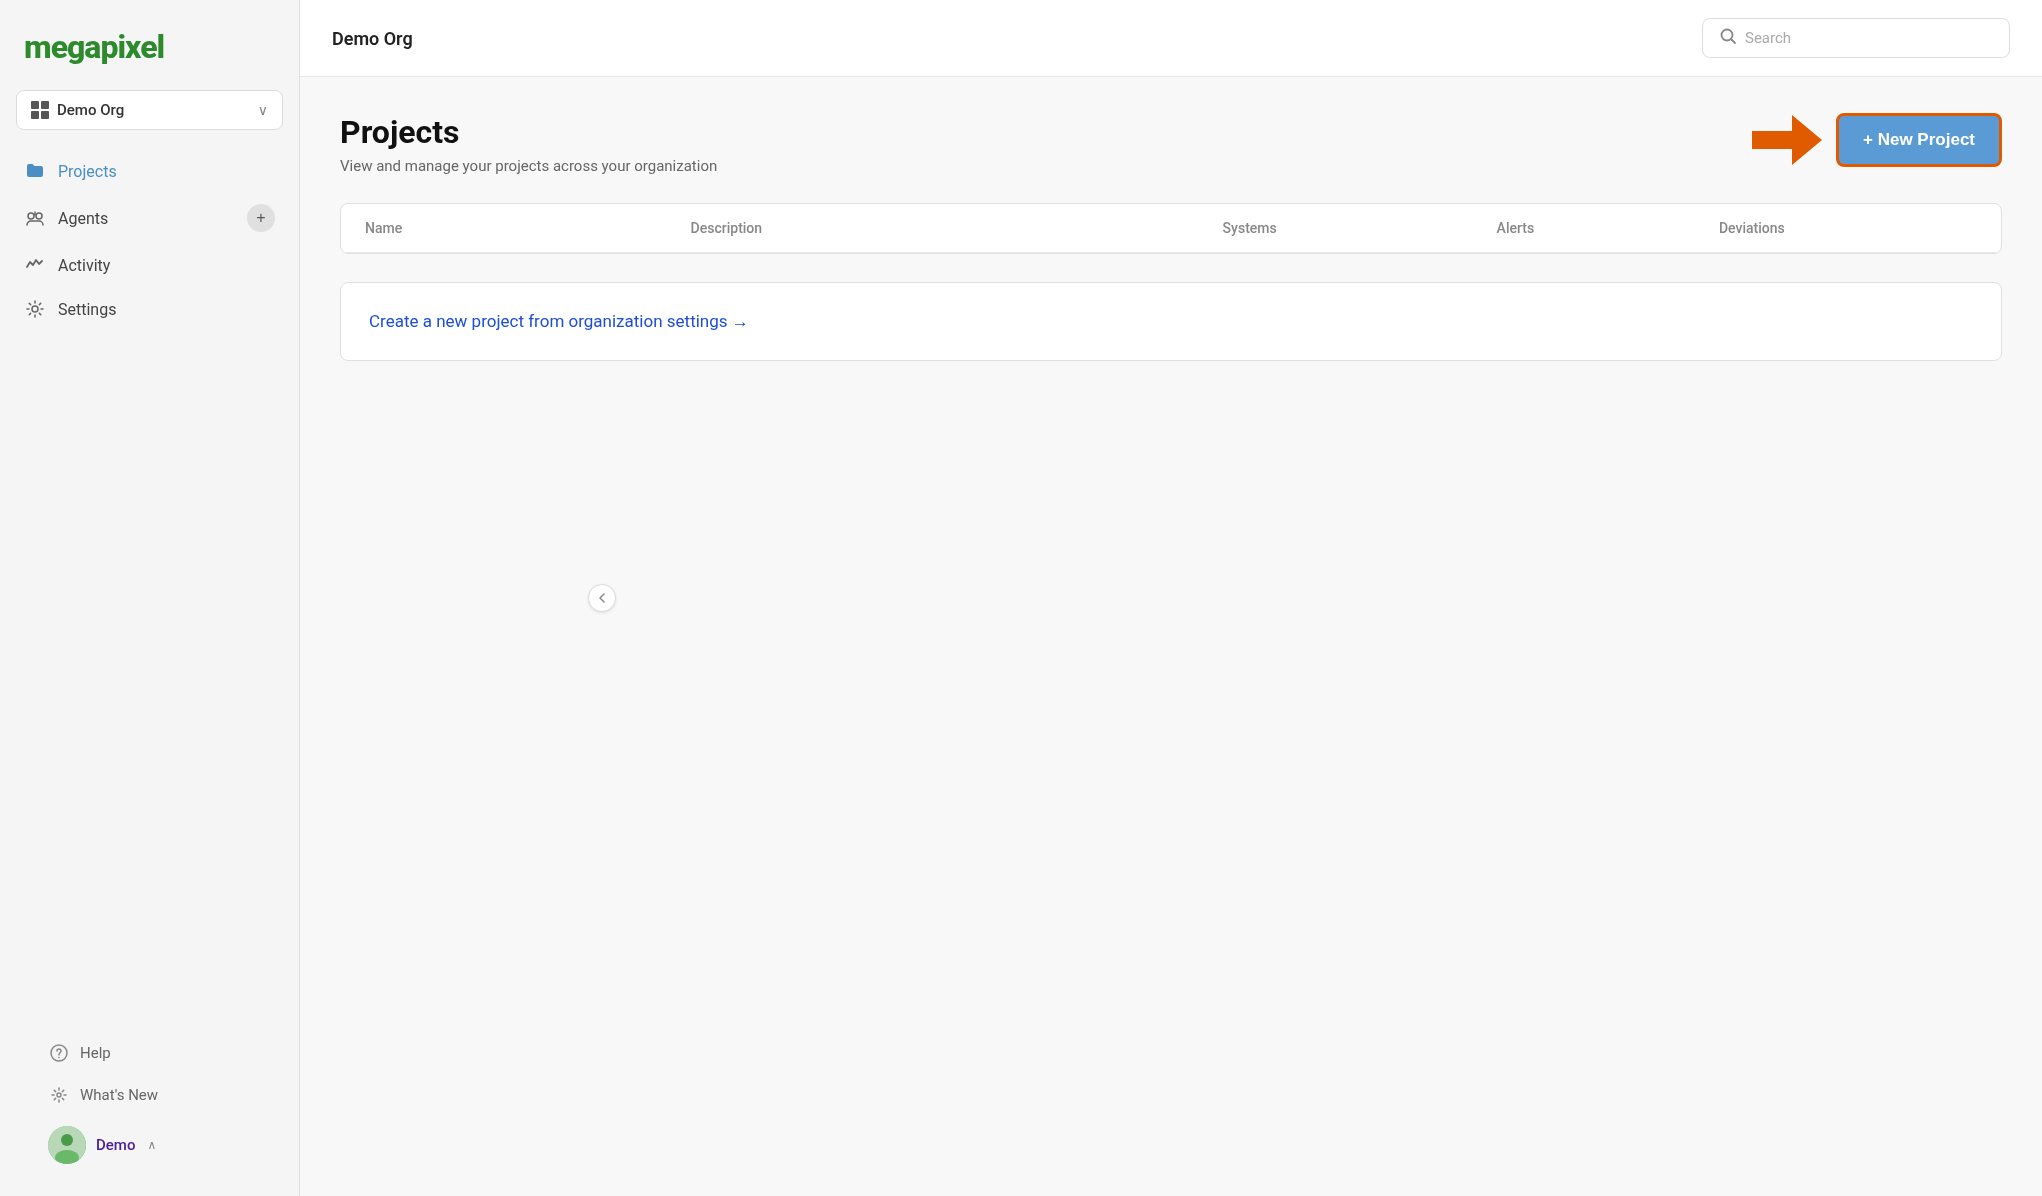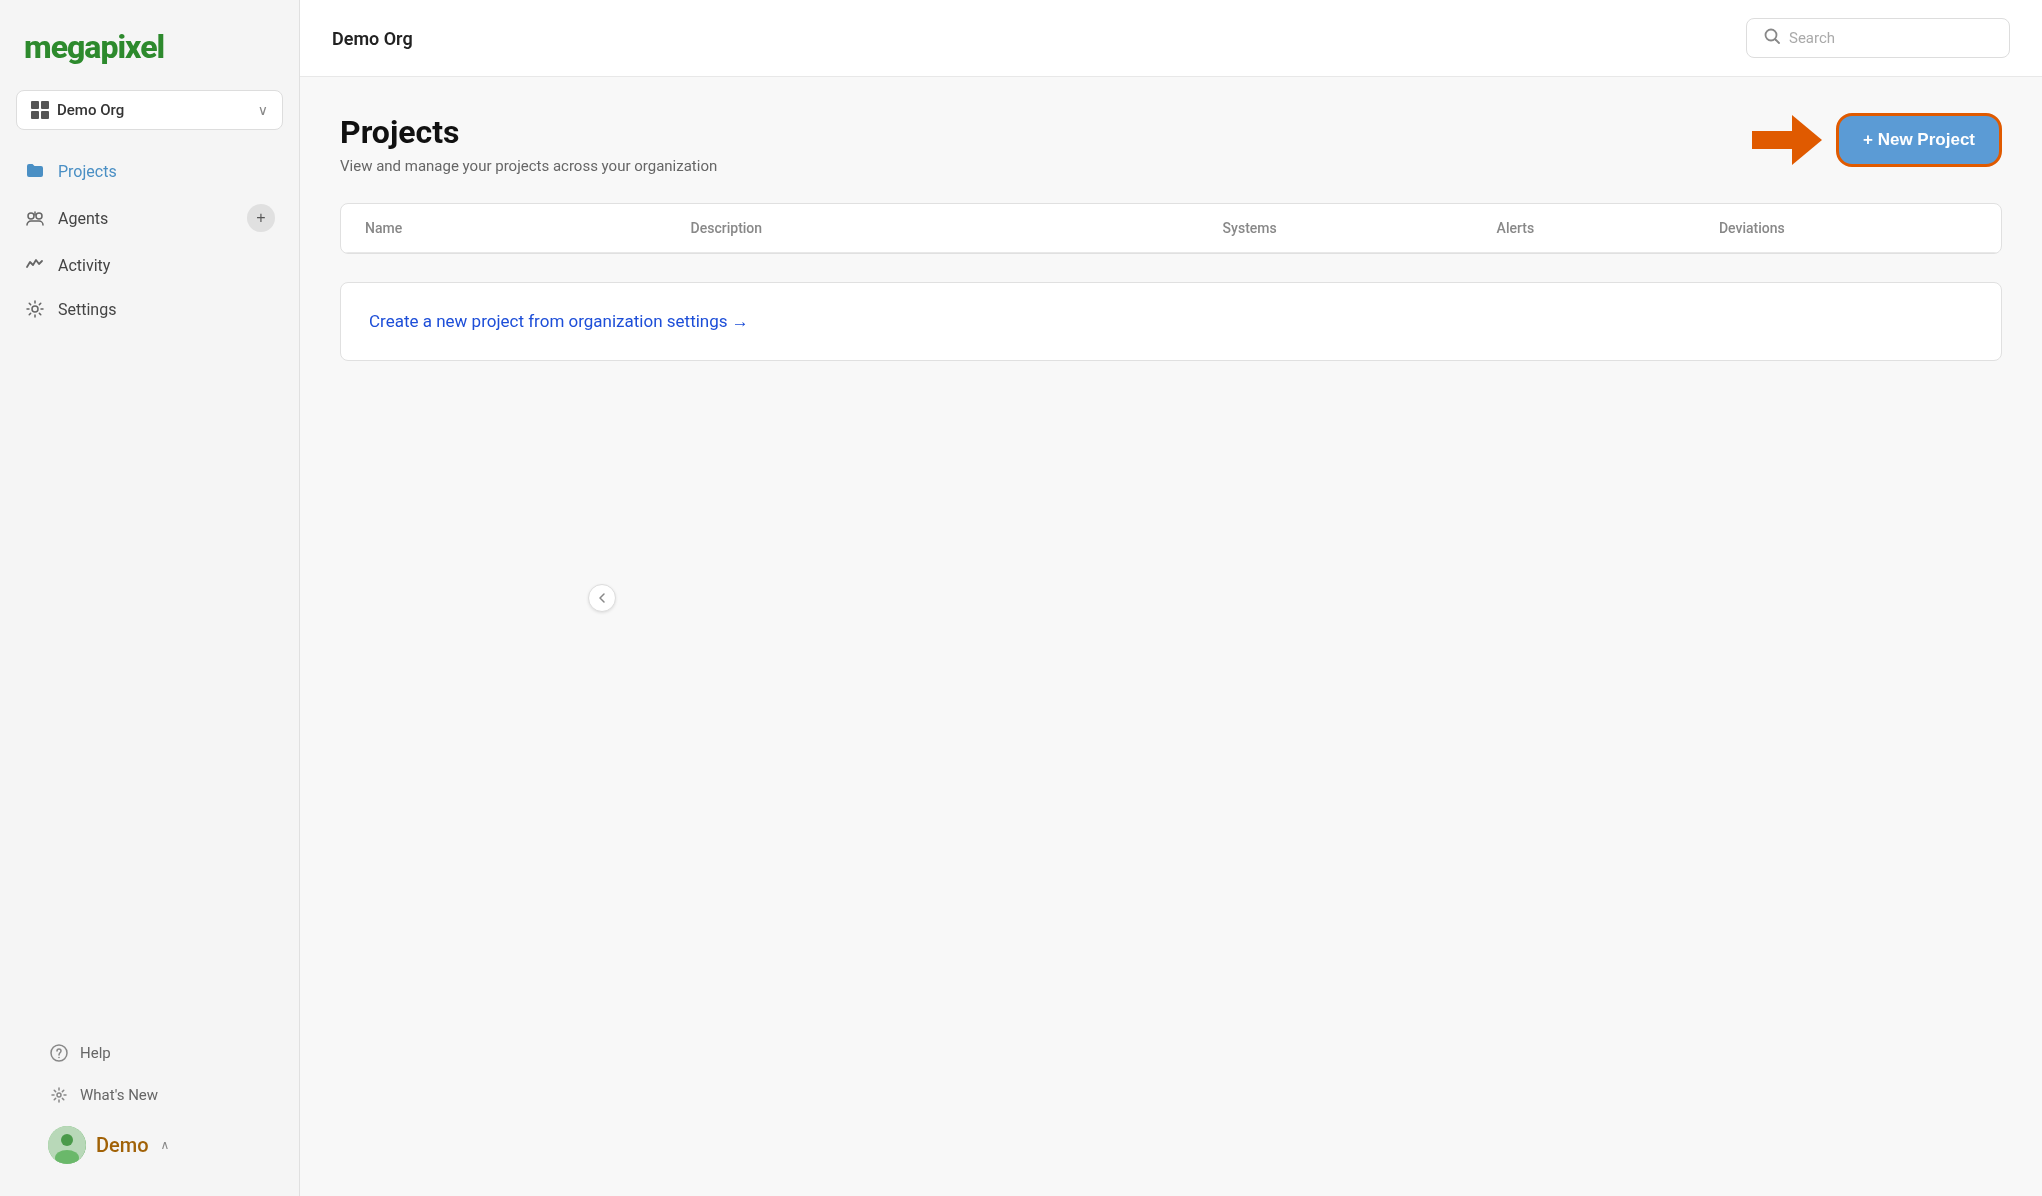--- a/index.html
+++ b/index.html
@@ -158,23 +158,23 @@
       display: flex;
       align-items: center;
       justify-content: center;
       font-size: 14px;
       color: white;
       font-weight: 600;
       overflow: hidden;
     }
 
     .user-name {
-      font-size: 20px;
+      font-size: 15px;
       font-weight: 500;
-      color: #a16207;
+      color: #4c1d95;
     }
 
     .user-chevron {
       font-size: 12px;
       color: #888;
       margin-left: 2px;
     }
 
     
     .collapse-btn {
@@ -222,21 +222,21 @@
     }
 
     .search-box {
       display: flex;
       align-items: center;
       gap: 8px;
       border: 1.5px solid #ddd;
       border-radius: 8px;
       padding: 8px 16px;
       background: white;
-      width: 264px;
+      width: 308px;
       cursor: text;
     }
 
     .search-icon {
       color: #888;
       font-size: 18px;
     }
 
     .search-placeholder {
       color: #aaa;
@@ -306,21 +306,21 @@
       height: 0;
       border-top: 25px solid transparent;
       border-bottom: 25px solid transparent;
       border-left: 30px solid #e05a00;
     }
 
     .new-project-btn {
       background: #5b9bd5;
       color: white;
       border: 3px solid #e05a00;
-      border-radius: 16px;
+      border-radius: 8px;
       padding: 14px 24px;
       font-size: 17px;
       font-weight: 600;
       cursor: pointer;
       display: flex;
       align-items: center;
       gap: 8px;
       white-space: nowrap;
     }
 

